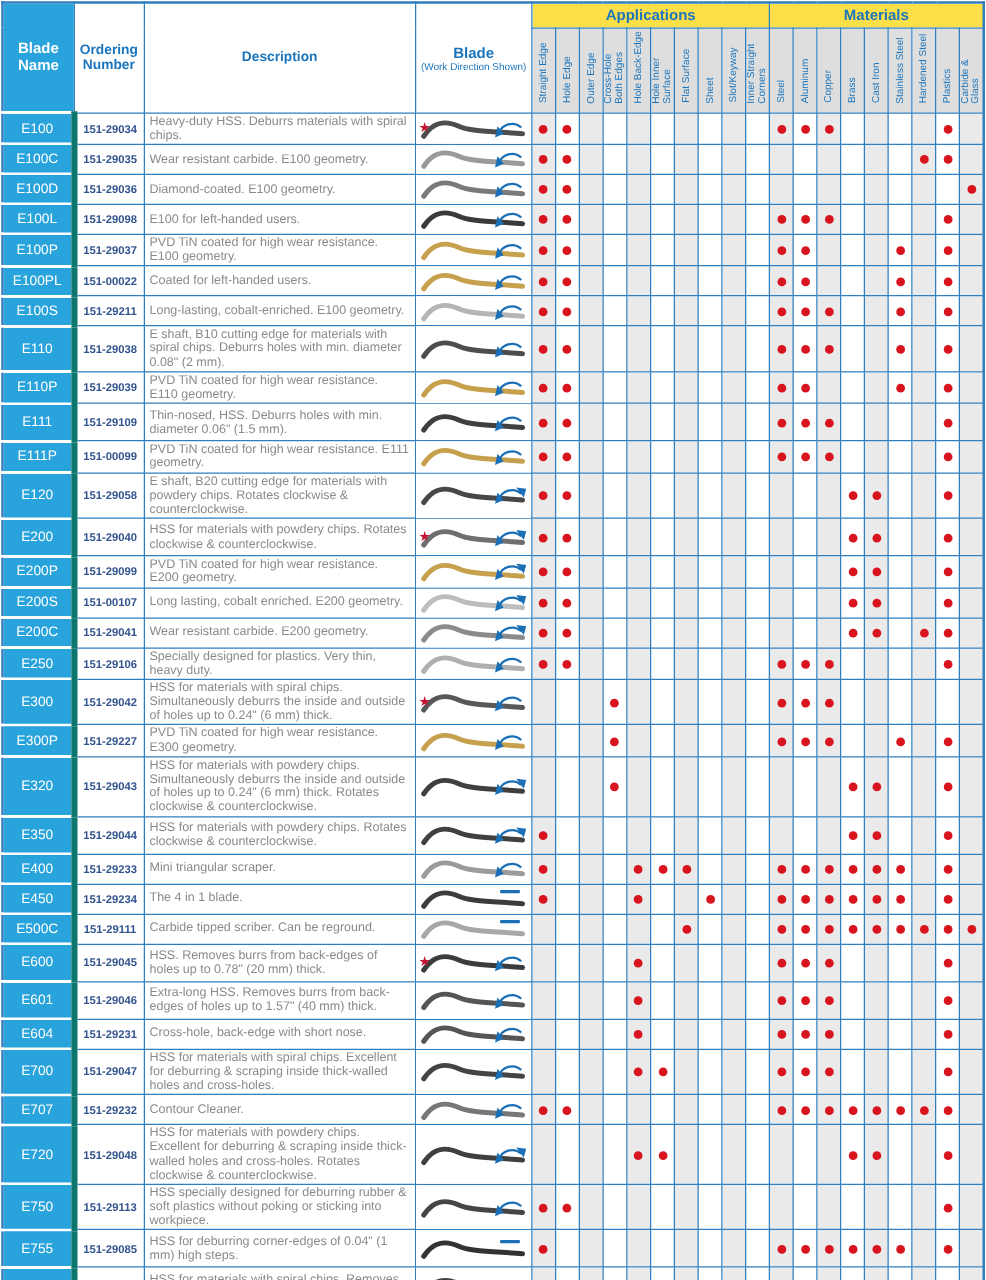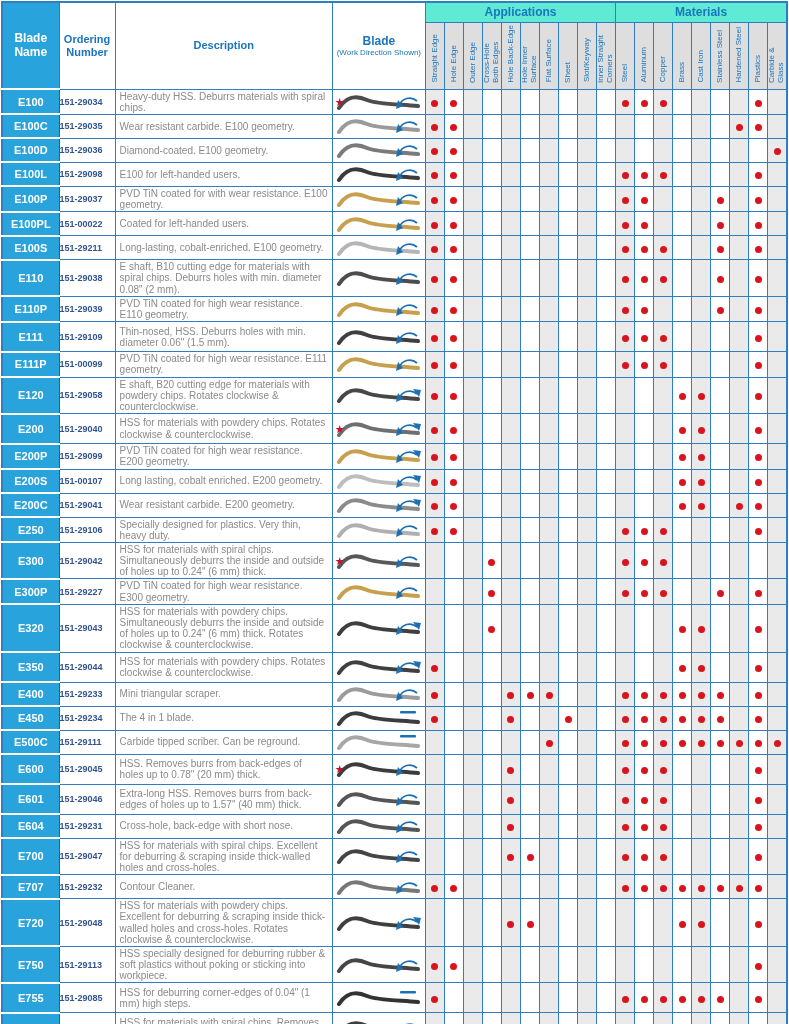--- a/index.html
+++ b/index.html
@@ -5,30 +5,30 @@
   html,body { margin:0; padding:0; background:#fff; font-family:"Liberation Sans", sans-serif; }
   .page { width:789px; height:1024px; box-sizing:border-box; padding:1px; overflow:hidden; }
   table { border-collapse:collapse; table-layout:fixed; width:787px; border:2px solid #2f7fc0; }
   th, td { border:1px solid #2f7fc0; padding:0; box-sizing:border-box; overflow:hidden; }
 
   
   th.hname { background:#29a3db; color:#fff; font-size:12px; font-weight:bold; white-space:pre-line; line-height:1.15; }
   th.hcol  { background:#fff; color:#1b75bc; font-size:11px; font-weight:bold; white-space:pre-line; line-height:1.15; }
   th.hblade .t1 { color:#1b75bc; font-size:12px; font-weight:bold; }
   th.hblade .t2 { color:#1b75bc; font-size:8px; font-weight:normal; }
-  th.group { background:#5eead4; color:#1b75bc; font-size:12px; font-weight:bold; height:20px; }
+  th.group { background:#fde047; color:#1b75bc; font-size:12px; font-weight:bold; height:20px; }
   th.rot { height:64px; background:#dedede; vertical-align:bottom; text-align:center; }
   th.rot .v { display:inline-block; writing-mode:vertical-rl; transform:rotate(180deg);
               font-size:8px; font-weight:normal; color:#1b75bc; line-height:1.1;
               max-height:60px; text-align:left; padding:2px 0; }
 
   
-  td.name { background:#29a3db; color:#fff; font-weight:bold; font-size:11px; text-align:center;
-            border-top:2px solid #fff; border-bottom:2px solid #fff; border-right:1px solid #0f766e; }
-  td.order { font-size:9px; font-weight:bold; color:#33548e; text-align:left; background:#fff; }
+  td.name { background:#29a3db; color:#fff; font-weight:normal; font-size:11px; text-align:center;
+            border-top:2px solid #fff; border-bottom:2px solid #fff; border-right:5px solid #0f766e; }
+  td.order { font-size:9px; font-weight:bold; color:#33548e; text-align:center; background:#fff; }
   td.desc { font-size:10px; color:#8a8a8a; padding:1px 4px; line-height:1.12; vertical-align:middle; background:#fff; }
   td.blade { position:relative; background:#fff; text-align:center; vertical-align:middle; }
   td.blade svg { display:block; margin:0 auto; }
   td.dotc { text-align:center; vertical-align:middle; background:#fff; }
   td.dotc.shade { background:#eaeaea; }
   .dotmark { width:7px; height:7px; border-radius:50%; background:#d8151f; display:inline-block; }
   .star { position:absolute; left:2px; top:50%; transform:translateY(-50%); color:#c41230; font-size:11px; line-height:1; }
 </style>
 </head>
 <body>
@@ -218,21 +218,21 @@
           <td class="dotc"></td>
           <td class="dotc shade"></td>
           <td class="dotc"></td>
           <td class="dotc shade"></td>
           <td class="dotc"><span class="dotmark"></span></td>
           <td class="dotc shade"></td>
         </tr>
         <tr style="height: 24px;">
           <td class="name">E100P</td>
           <td class="order">151-29037</td>
-          <td class="desc">PVD TiN coated for with wear resistance. E100 geometry.</td>
+          <td class="desc">PVD TiN coated for high wear resistance. E100 geometry.</td>
           <td class="blade">
             <svg width="90" height="22" viewBox="0 0 90 22">
               <path d="M5 17 C 13 5, 22 4, 33 9 C 42 13, 58 13, 84 15" fill="none" stroke="#c7a04e" stroke-width="4" stroke-linecap="round"></path>
               <path d="M65 15 A 11 11 0 0 1 83 10" fill="none" stroke="#1b6fb5" stroke-width="1.8"></path>
               <polygon points="62,18 64,9 69,15" fill="#1b6fb5"></polygon>
             </svg>
           </td>
           <td class="dotc shade"><span class="dotmark"></span></td>
           <td class="dotc"><span class="dotmark"></span></td>
           <td class="dotc shade"></td>

